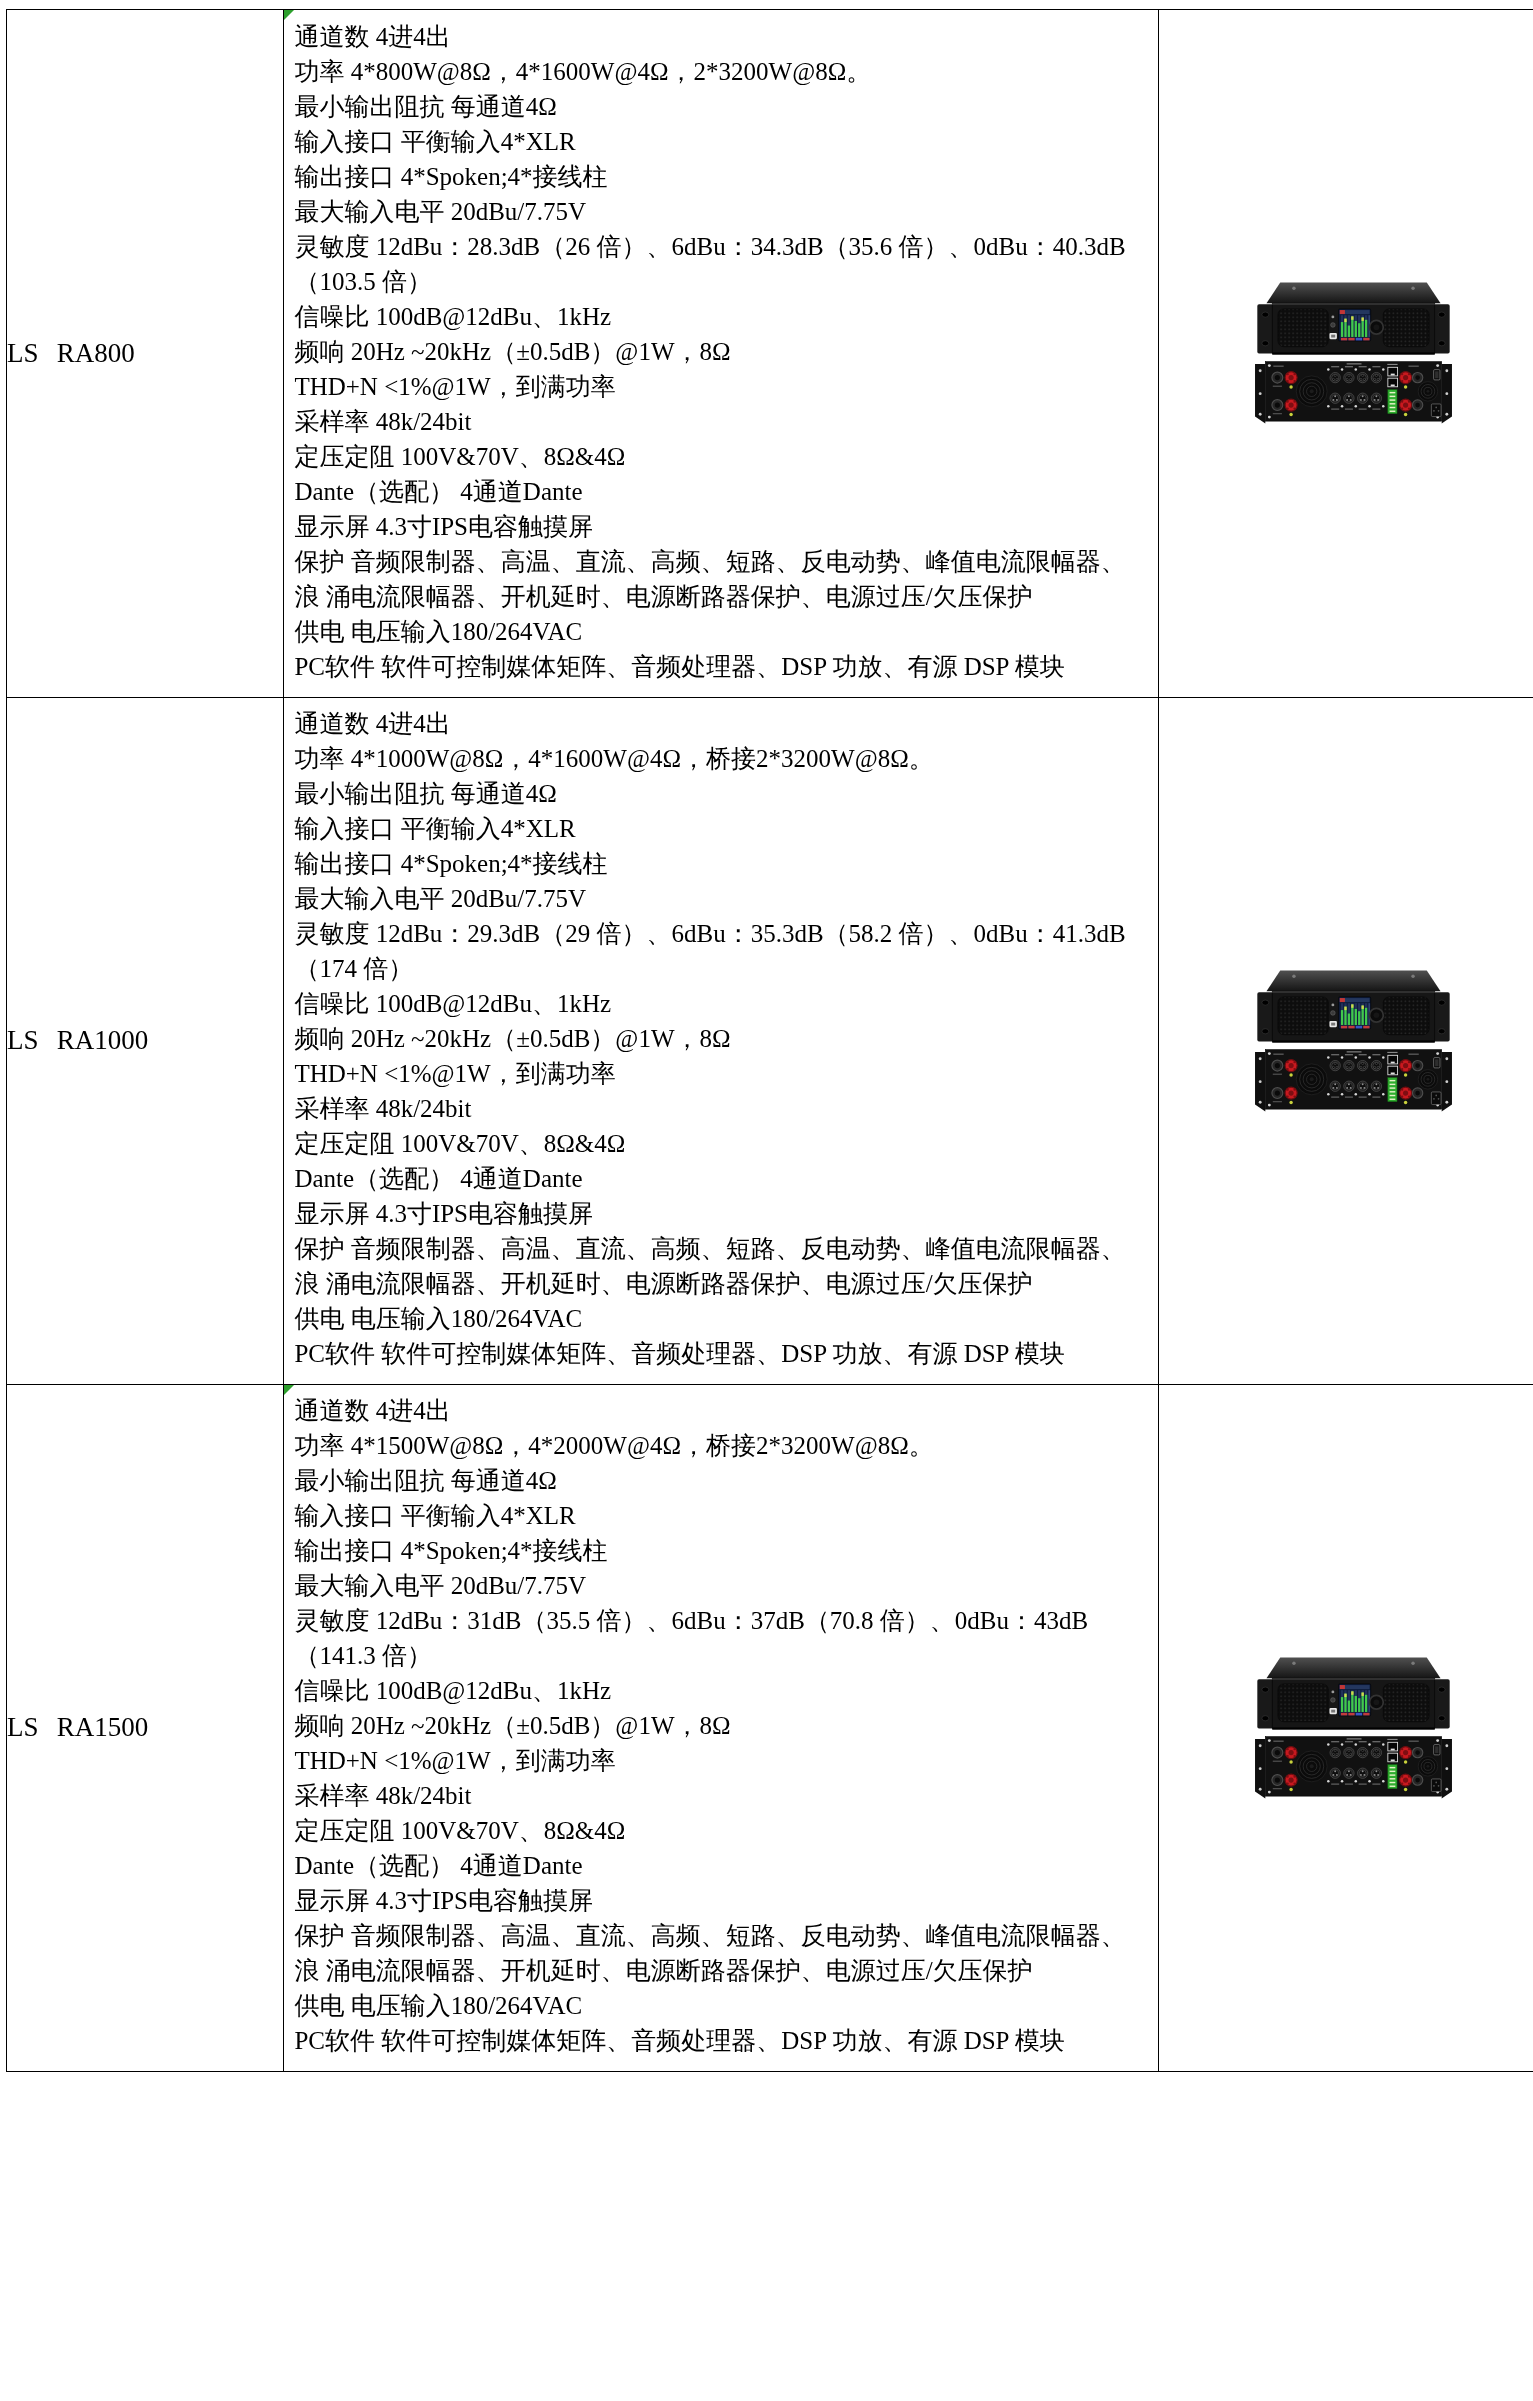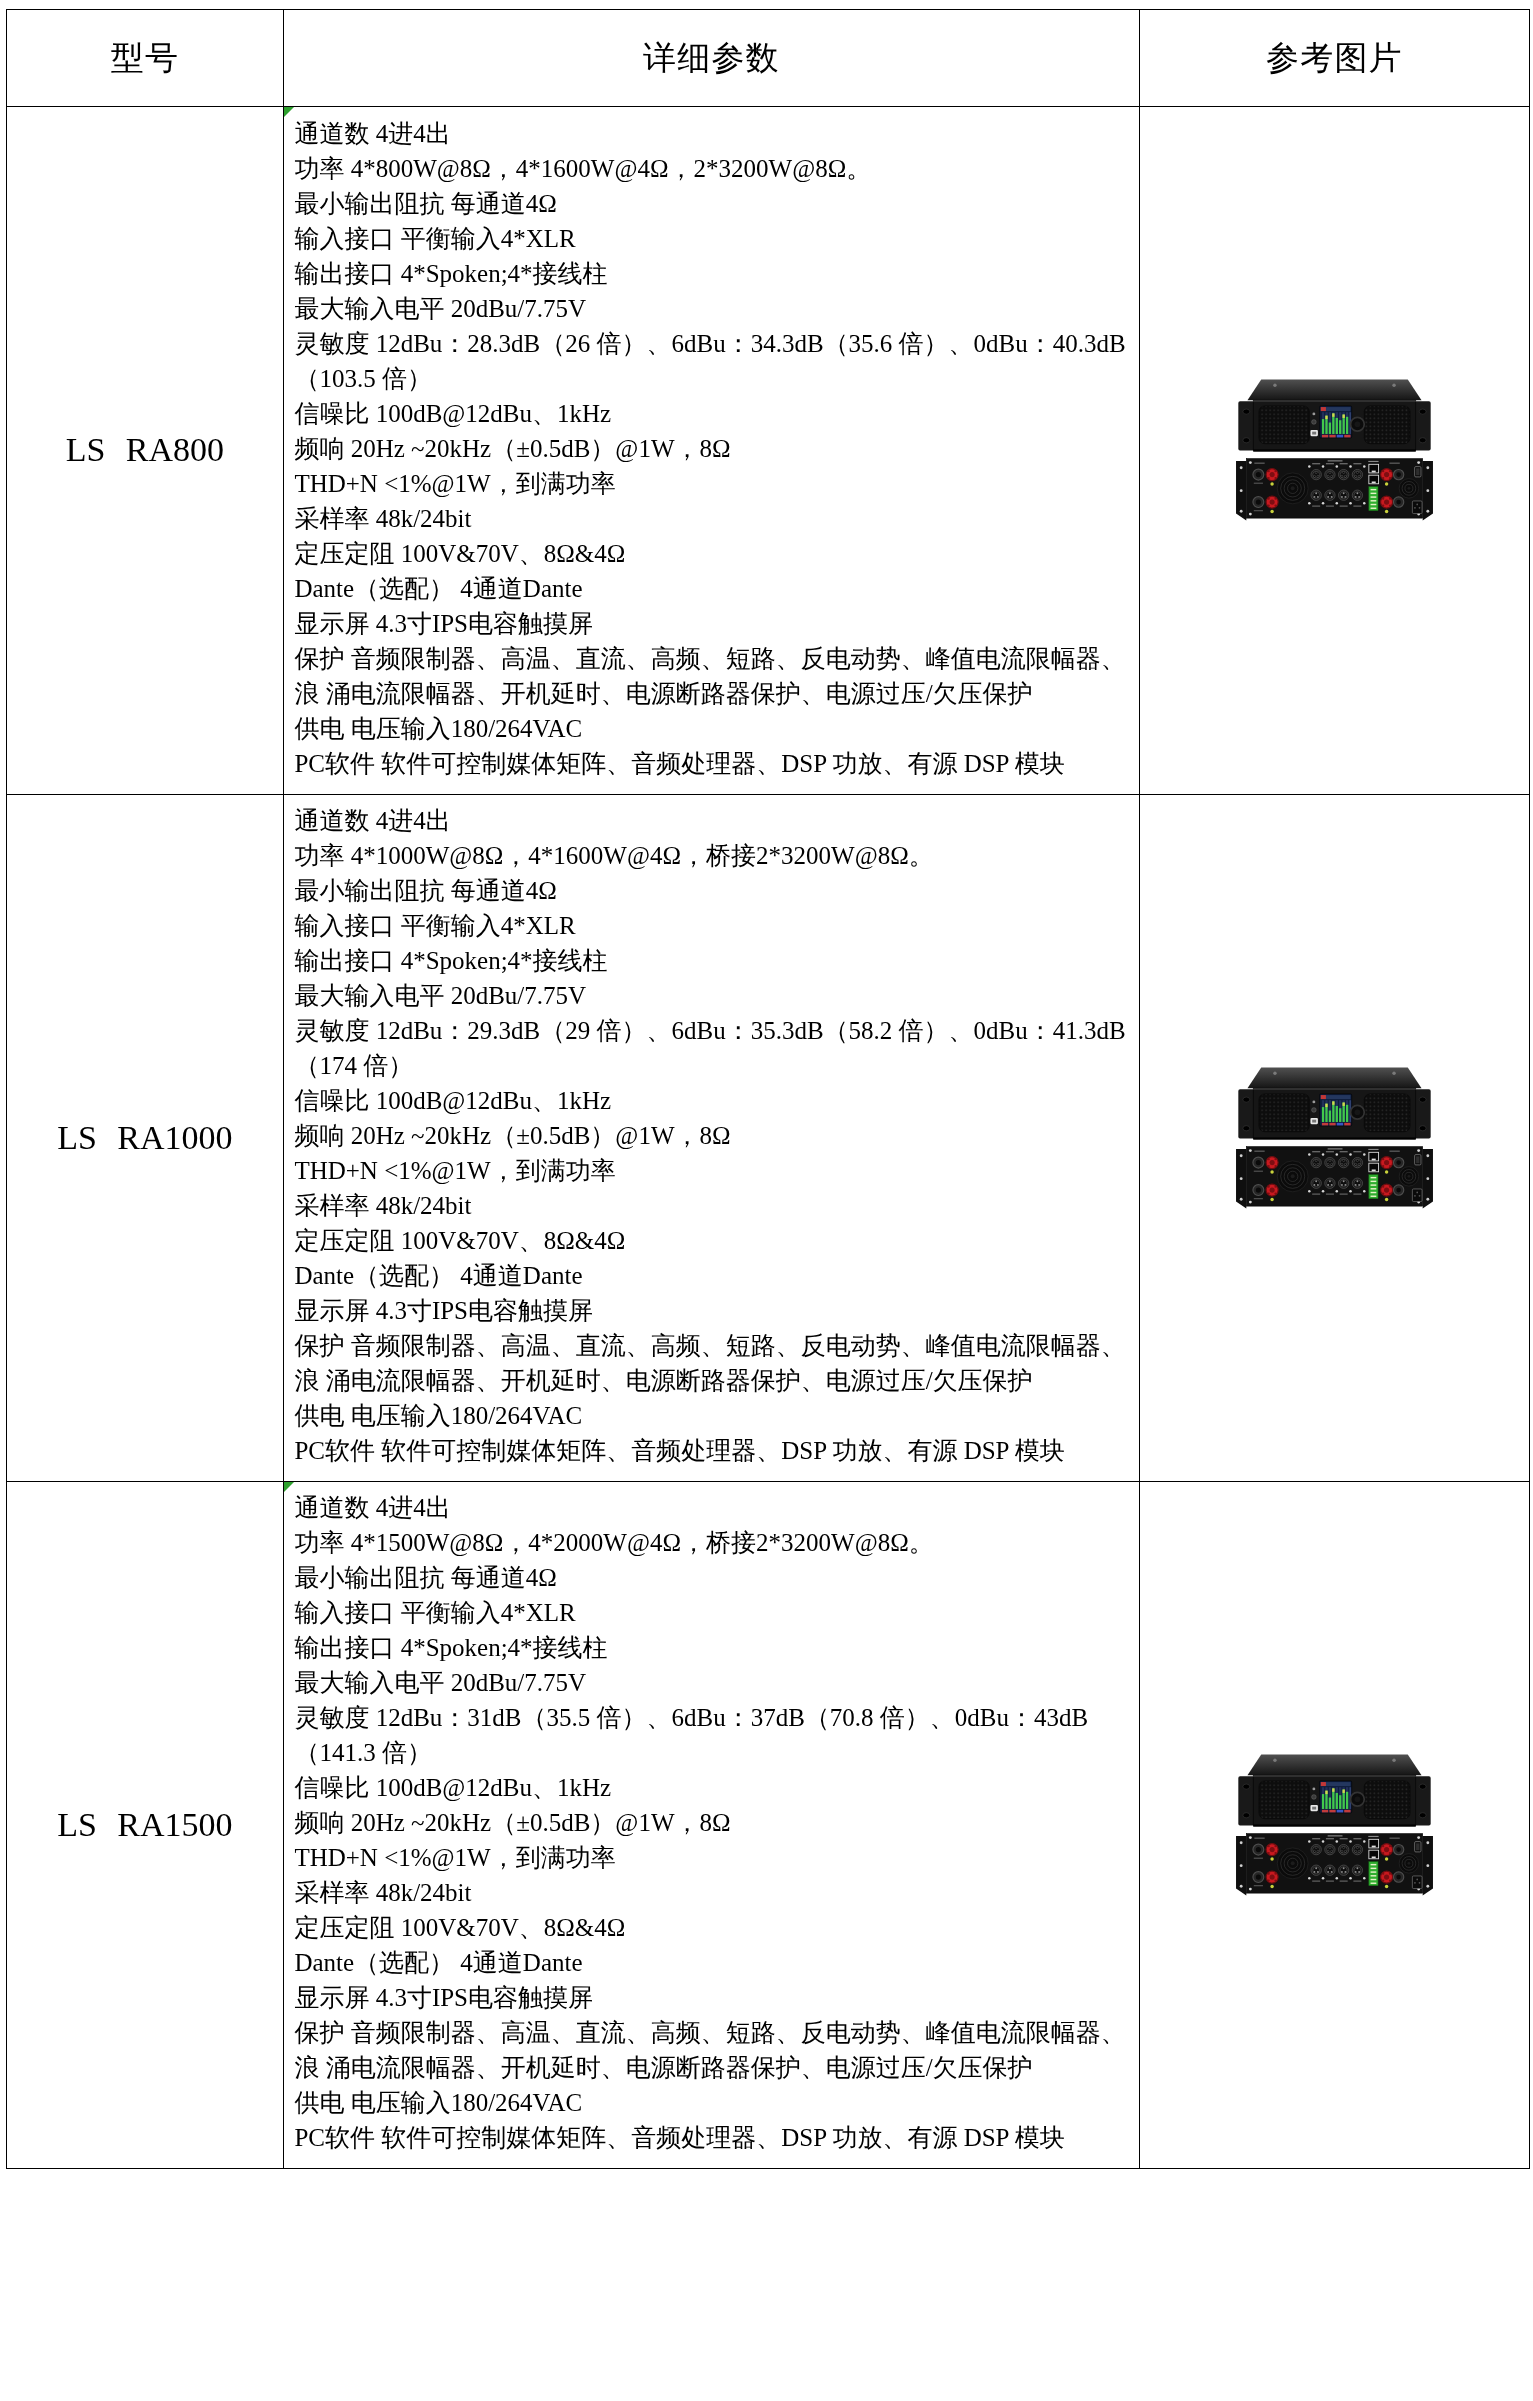--- a/index.html
+++ b/index.html
@@ -16,21 +16,21 @@
     display:table-cell;border:1.8px solid #000;vertical-align:middle;
     background:#fff;
   }
   .c1{width:276px;}
   .c2{width:855px;}
   .c3{width:389px;}
   .th{
     height:96px;text-align:center;font-size:33px;letter-spacing:1.2px;
   }
   .model{
-    text-align:center;font-size:34px;word-spacing:11.7px;white-space:nowrap;
+    font-size:27px;word-spacing:11.7px;white-space:nowrap;
   }
   .specs{
     position:relative;vertical-align:top;
     padding:8.2px 8.2px 13px 10.5px;
     font-size:25px;line-height:35px;
   }
   .corner{
     position:absolute;top:0;left:0;width:0;height:0;
     border-top:10px solid #2da02d;border-right:10px solid transparent;
   }
@@ -258,25 +258,20 @@
       <rect x="336" y="218" width="17" height="22" rx="2" fill="#0a0a0a" stroke="#777" stroke-width="1.2"></rect>
       <circle cx="340.5" cy="230" r="1.5" fill="#555"></circle>
         <circle cx="348.5" cy="230" r="1.5" fill="#555"></circle>
         <circle cx="344.5" cy="224" r="1.5" fill="#555"></circle>
     </g>
   </defs>
 </svg>
 
 <div class="tbl">
 
-  <div class="tr">
-    <div class="td c1 th">型号</div>
-    <div class="td c2 th">详细参数</div>
-    <div class="td c3 th">参考图片</div>
-  </div>
 
   <div class="tr">
     <div class="td c1 model">LS RA800</div>
     <div class="td c2 specs">
       <span class="corner"></span>
       <div>
           <div class="param-line">通道数 4进4出</div>
           <div class="param-line">功率 4*800W@8Ω，4*1600W@4Ω，2*3200W@8Ω。</div>
           <div class="param-line">最小输出阻抗 每通道4Ω</div>
           <div class="param-line">输入接口 平衡输入4*XLR</div>

